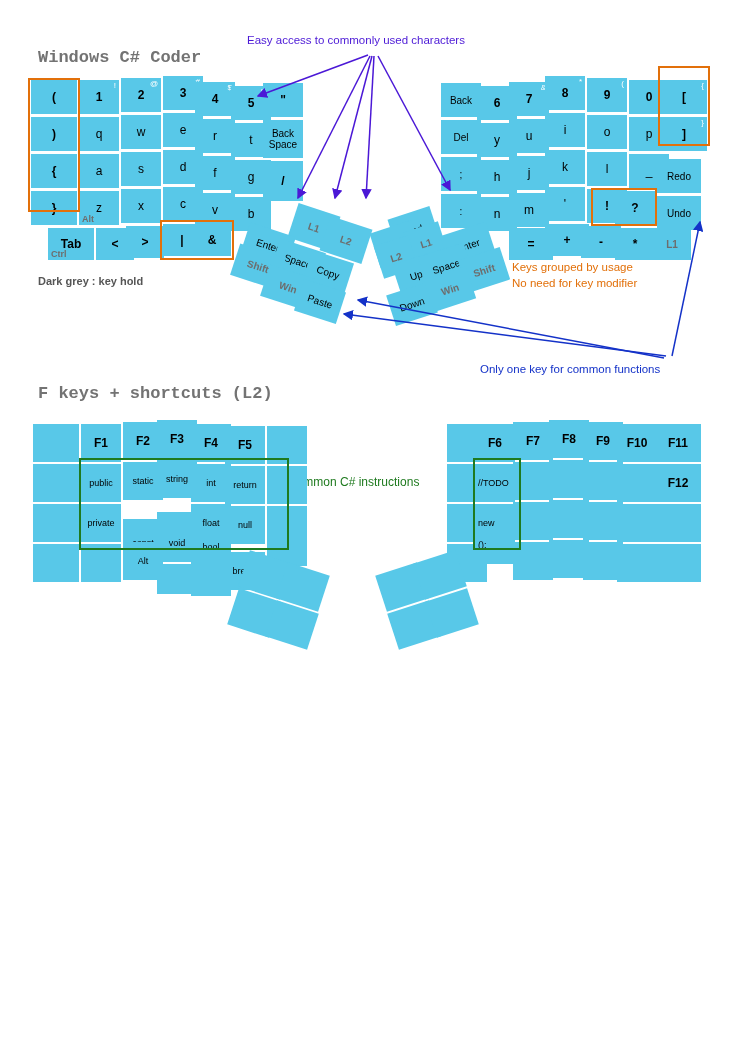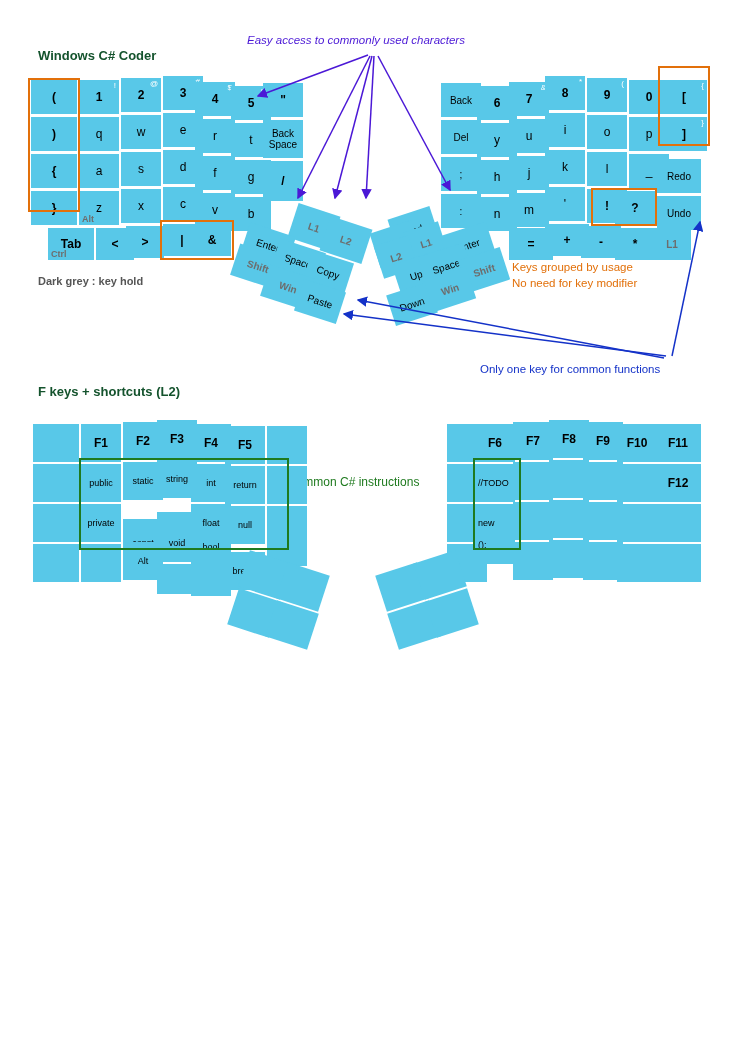--- a/index.html
+++ b/index.html
@@ -16,30 +16,31 @@
   }
   .stage {
     position: absolute;
     left: 0; top: 0;
     width: 736px;
     height: 1041px;
   }
   .title {
     position: absolute;
     font-weight: bold;
-    font-size: 13px;
-    color: #14532d;
+    font-size: 17px;
+    color: #737373;
     white-space: nowrap;
+    font-family: Liberation Mono, monospace;
   }
   .note {
     position: absolute;
     font-size: 11.5px;
     white-space: nowrap;
   }
-  .note.purple { color: #4b18d6; font-style: italic; }
+  .note.purple { color: #4b18d6; }
   .note.blue   { color: #1432c8; }
   .note.orange { color: #e2700a; }
   .note.green  { color: #1f7a1f; font-size: 12px; }
   .note.grey   { color: #555; font-weight: bold; font-size: 11px; }
 
   .key {
     position: absolute;
     background: #58c8e8;
     box-sizing: border-box;
     border: 0;

